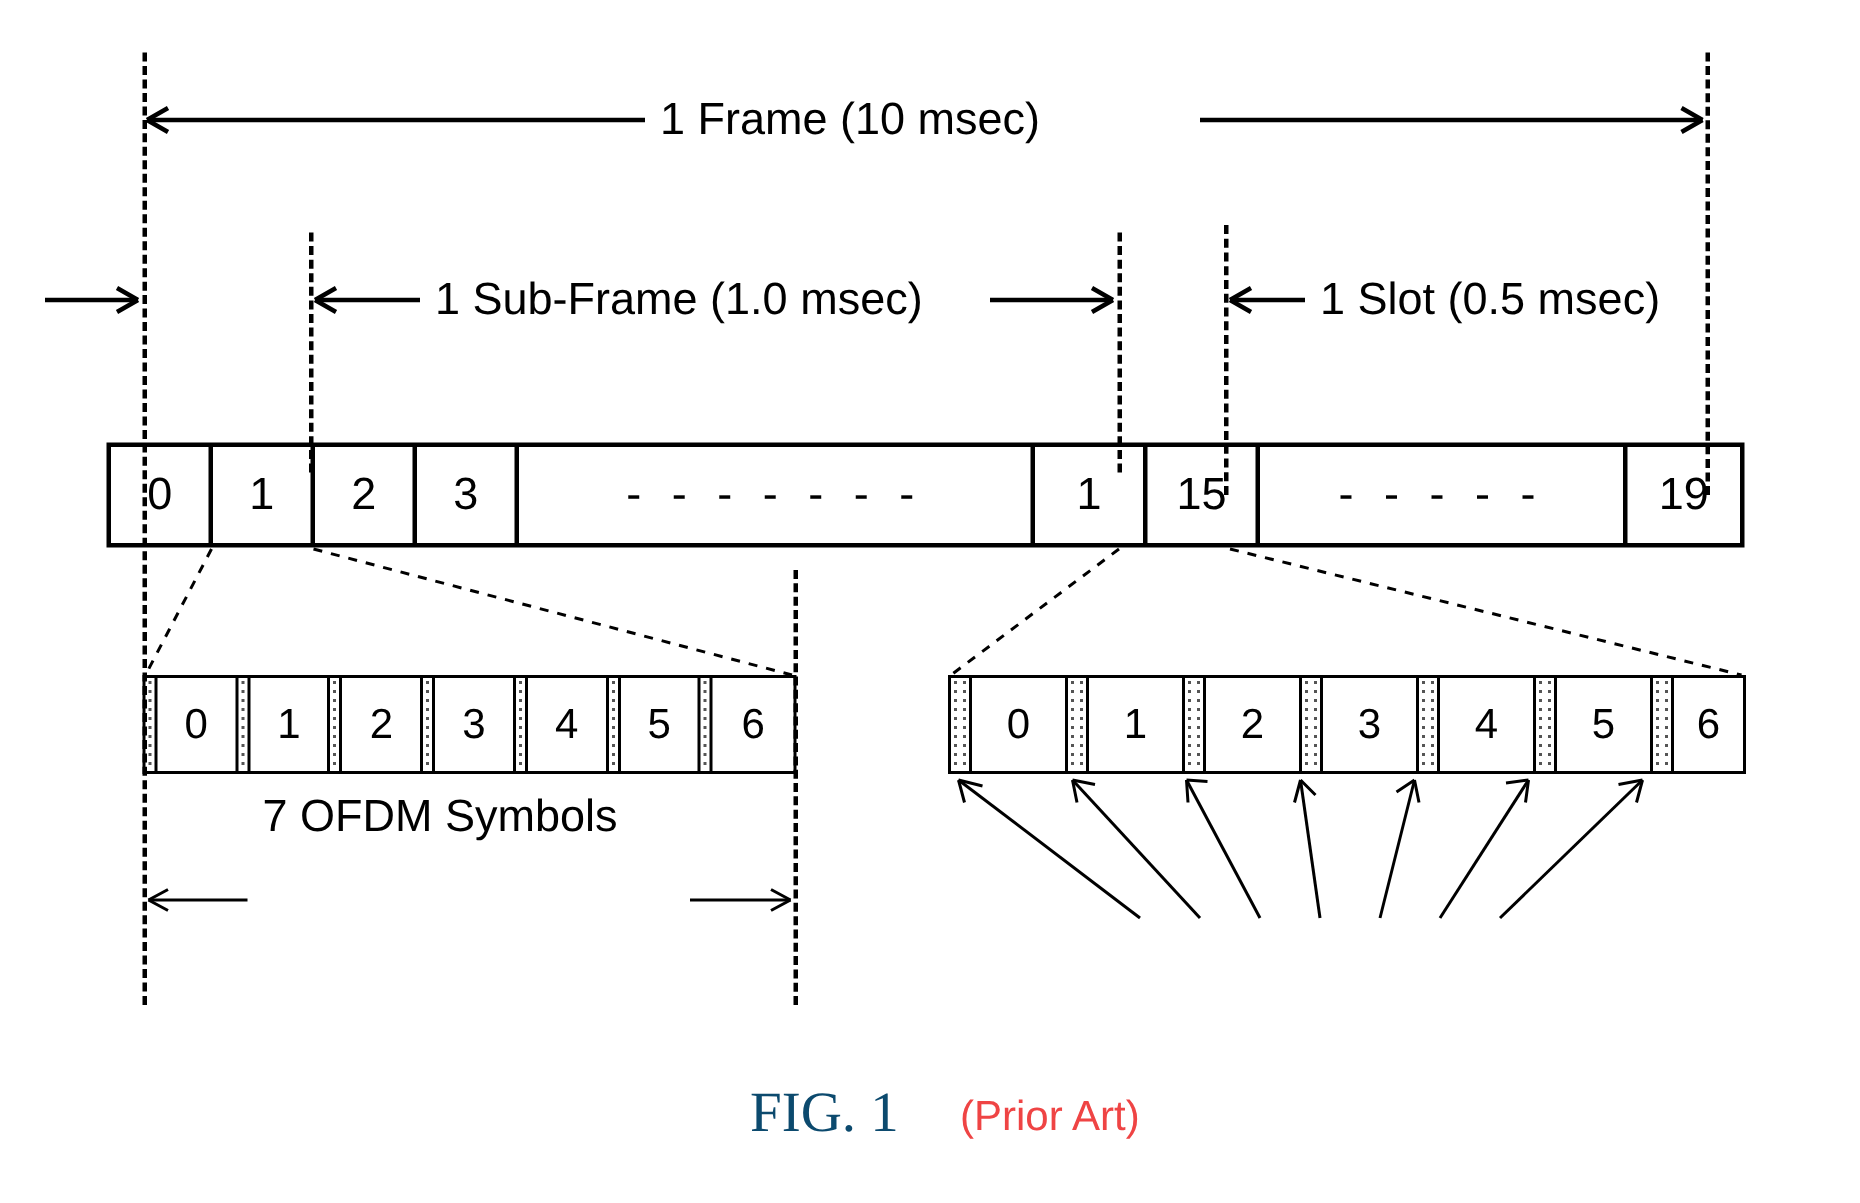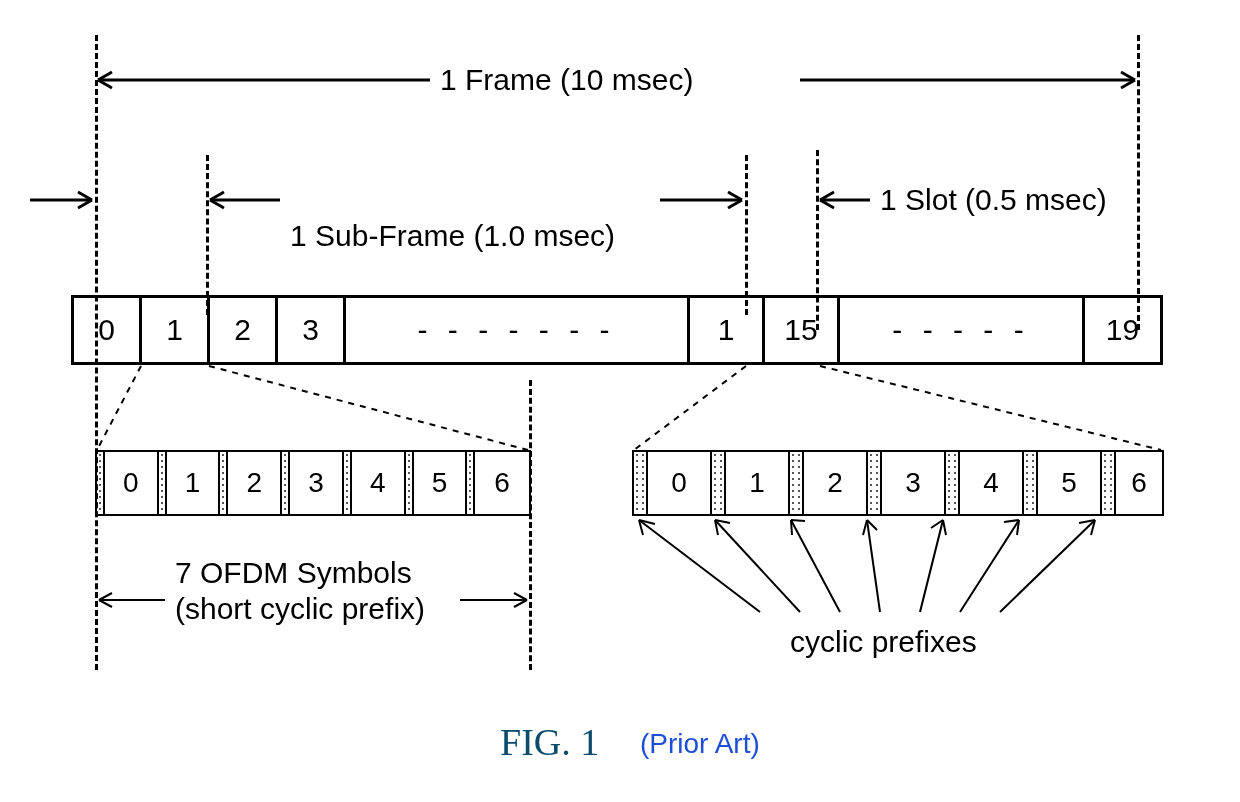--- a/index.html
+++ b/index.html
@@ -32,21 +32,21 @@
   }
   .caption {
     position: absolute;
     font-size: 32px;
     color: #0c4a6e;
     white-space: nowrap;
   }
   .priorart {
     position: absolute;
     font-size: 28px;
-    color: #1d4ed8;
+    color: #ef4444;
   }
   
   .slotrow {
     position: absolute;
     display: flex;
     height: 70px;
     border: 3px solid #000;
     box-sizing: border-box;
   }
   .slotcell {
@@ -121,21 +121,21 @@
     <path d="M92 200 l-14 -8 M92 200 l-14 8"></path>
 
     <line x1="210" y1="200" x2="280" y2="200"></line>
     <path d="M210 200 l14 -8 M210 200 l14 8"></path>
     <line x1="660" y1="200" x2="742" y2="200"></line>
     <path d="M742 200 l-14 -8 M742 200 l-14 8"></path>
 
     <line x1="820" y1="200" x2="870" y2="200"></line>
     <path d="M820 200 l14 -8 M820 200 l14 8"></path>
   </svg>
-  <div class="dimlabel" style="left:290px; top:183px;margin-top:36px;">1 Sub-Frame (1.0 msec)</div>
+  <div class="dimlabel" style="left:290px; top:183px;">1 Sub-Frame (1.0 msec)</div>
   <div class="dimlabel" style="left:880px; top:183px;text-align:center;">1 Slot (0.5 msec)</div>
 
   <div class="slotrow" style="left:71px; top:295px; width:1092px;">
     <div class="slotcell" style="width:68px">0</div>
     <div class="slotcell" style="width:68px">1</div>
     <div class="slotcell" style="width:68px">2</div>
     <div class="slotcell" style="width:68px">3</div>
     <div class="slotcell wide" style="flex:1">- - - - - - -</div>
     <div class="slotcell" style="width:75px">1</div>
     <div class="slotcell" style="width:75px">15</div>
@@ -166,23 +166,22 @@
     <div class="cp cp-thin"></div>
     <div class="sym sym-narrow" style="border-right:none">6</div>
   </div>
 
   <svg class="thin" style="left:0;top:0;width:600px;height:640px">
     <line x1="99" y1="600" x2="165" y2="600"></line>
     <path d="M99 600 l13 -7 M99 600 l13 7"></path>
     <line x1="460" y1="600" x2="527" y2="600"></line>
     <path d="M527 600 l-13 -7 M527 600 l-13 7"></path>
   </svg>
-  <div class="dimlabel" style="left:175px; top:555px; text-align:left; line-height:1.2;">
+  <div class="dimlabel" style="left:175px; top:527px; text-align:center; line-height:1.2;">
     <span>7 OFDM Symbols</span><br>
-    <span>(short cyclic prefix)</span>
   </div>
 
   <div class="symrow" style="left:632px; top:450px; width:532px;">
     <div class="cp cp-thick"></div>
     <div class="sym sym-wide">0</div>
     <div class="cp cp-thick"></div>
     <div class="sym sym-wide">1</div>
     <div class="cp cp-thick"></div>
     <div class="sym sym-wide">2</div>
     <div class="cp cp-thick"></div>
@@ -206,18 +205,17 @@
       <line x1="867" y1="520" x2="880" y2="612"></line>
         <path d="M867 520 l-4 15 M867 520 l10 10"></path>
       <line x1="943" y1="520" x2="920" y2="612"></line>
         <path d="M943 520 l-12 8 M943 520 l3 15"></path>
       <line x1="1019" y1="520" x2="960" y2="612"></line>
         <path d="M1019 520 l-15 2 M1019 520 l-2 15"></path>
       <line x1="1095" y1="520" x2="1000" y2="612"></line>
         <path d="M1095 520 l-16 3 M1095 520 l-4 15"></path>
     </g>
   </svg>
-  <div class="dimlabel" style="left:790px; top:625px;">cyclic prefixes</div>
 
   <div class="caption" style="left:500px; top:720px; font-family:'Times New Roman',serif; font-size:38px;">FIG. 1</div>
   <div class="priorart" style="left:640px; top:728px;">(Prior Art)</div>
 
 </div>
 
 </body></html>

